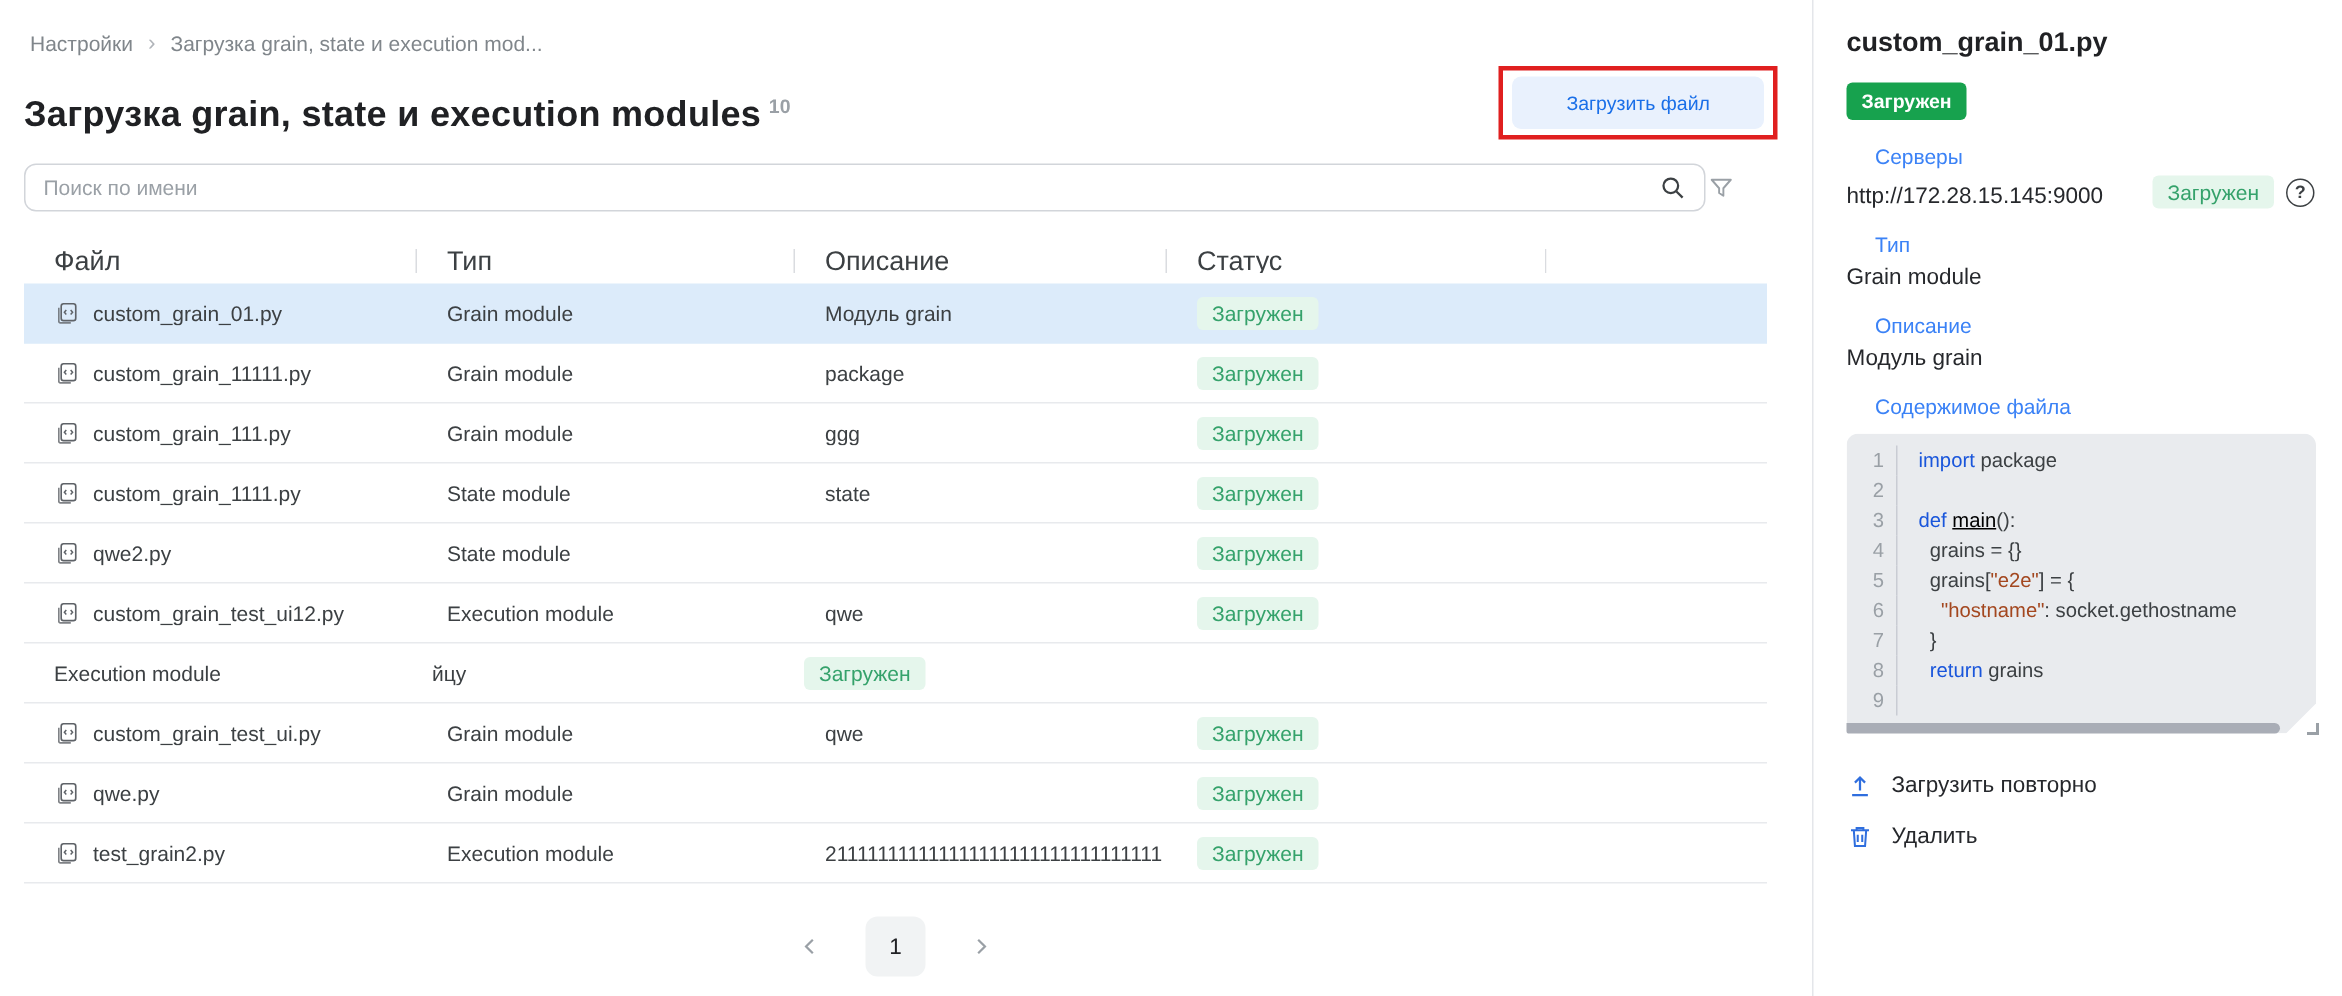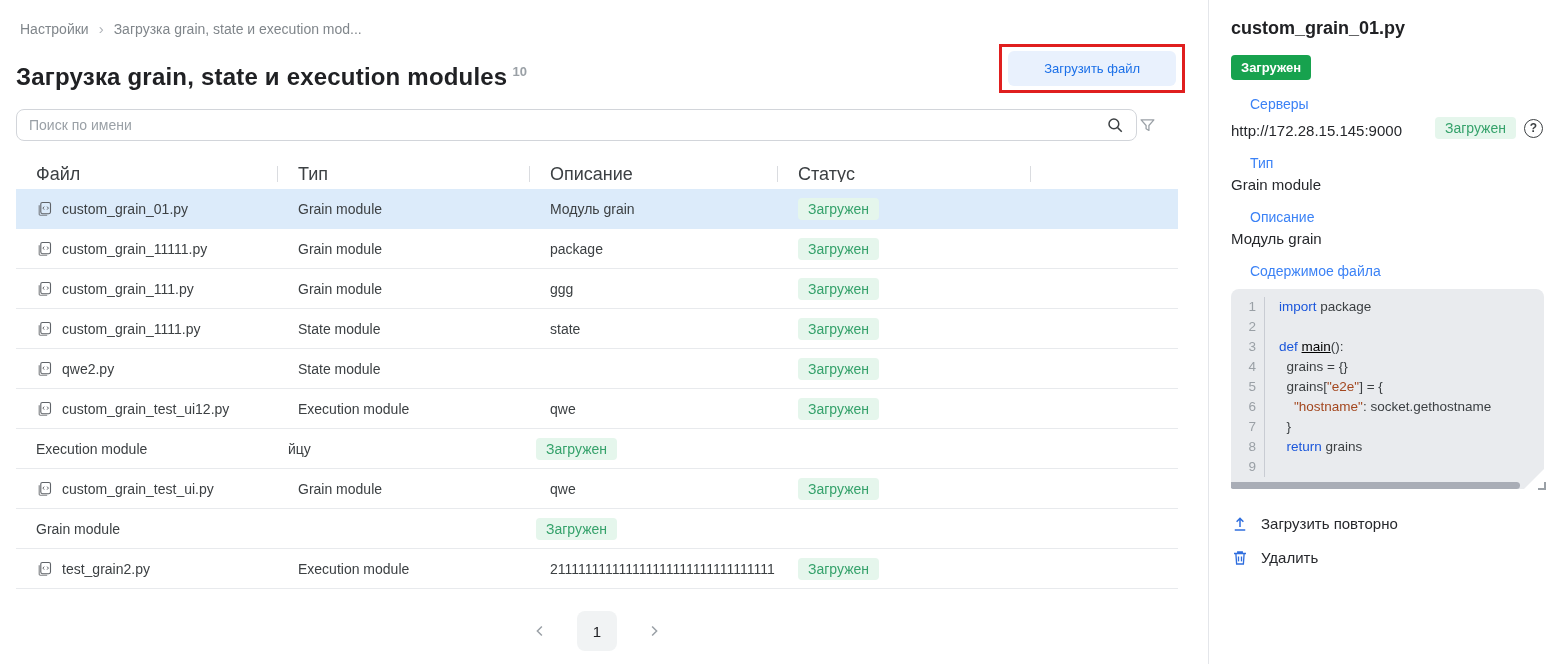--- a/index.html
+++ b/index.html
@@ -234,20 +234,30 @@
                 </svg>
               </span>
               <span>custom_grain_test_ui.py</span>
             </div>
             <div class="cell c-type">Grain module</div>
             <div class="cell c-desc">qwe</div>
             <div class="cell c-status"><span class="badge-light">Загружен</span></div>
             <div class="cell c-extra"></div>
           </div>
           <div class="trow">
+            <div class="cell c-file">
+              <span class="ficon">
+                <svg width="16" height="16" viewBox="0 0 16 16" fill="none" stroke="currentColor" stroke-width="1.1">
+                  <path d="M3.2 4.2v9a1 1 0 0 0 1 1h7" opacity="0.8"></path>
+                  <rect x="4.8" y="1.5" width="9.7" height="11.2" rx="1.6"></rect>
+                  <path d="M8.2 5.6 6.9 7.1l1.3 1.5M11.1 5.6l1.3 1.5-1.3 1.5" stroke-width="1.0"></path>
+                </svg>
+              </span>
+              <span>qwe.py</span>
+            </div>
             <div class="cell c-type">Grain module</div>
             <div class="cell c-desc"></div>
             <div class="cell c-status"><span class="badge-light">Загружен</span></div>
             <div class="cell c-extra"></div>
           </div>
           <div class="trow">
             <div class="cell c-file">
               <span class="ficon">
                 <svg width="16" height="16" viewBox="0 0 16 16" fill="none" stroke="currentColor" stroke-width="1.1">
                   <path d="M3.2 4.2v9a1 1 0 0 0 1 1h7" opacity="0.8"></path>

